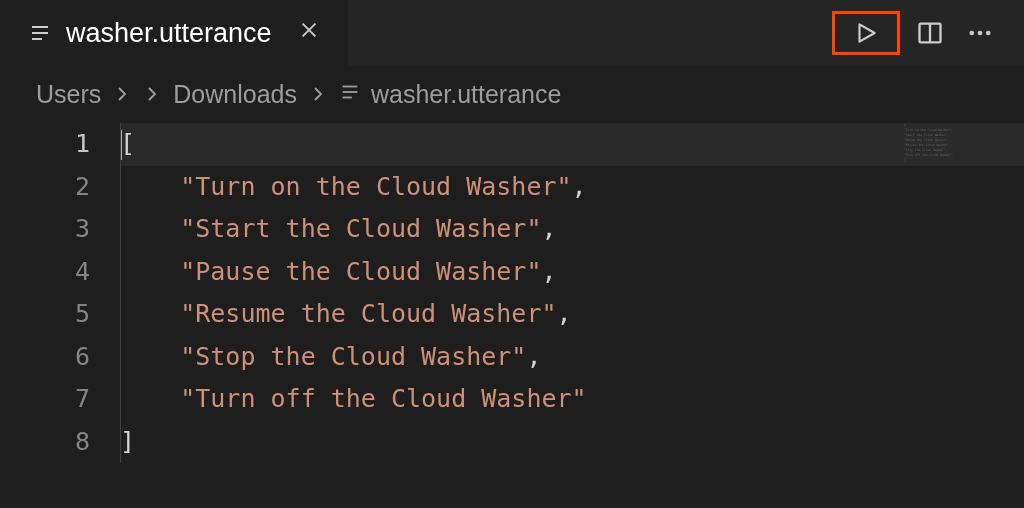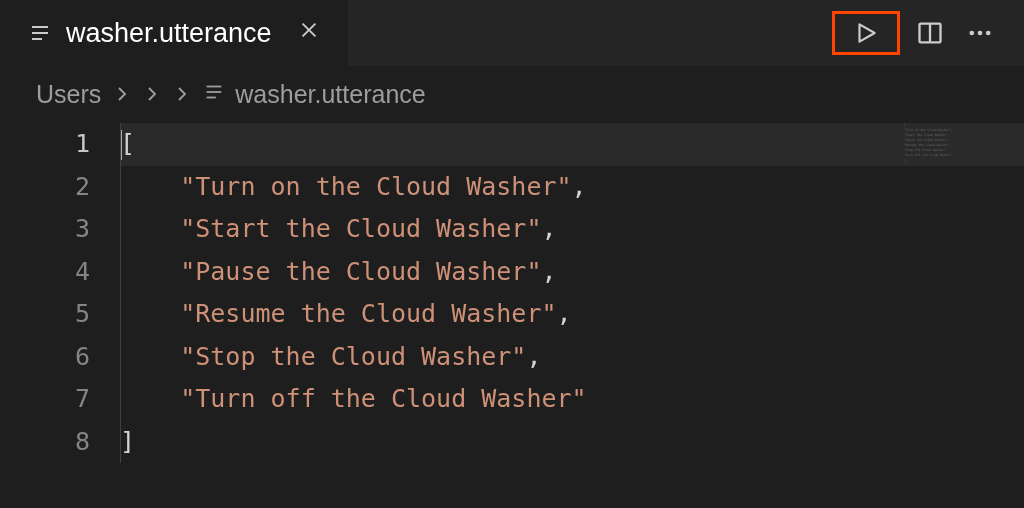--- a/index.html
+++ b/index.html
@@ -211,20 +211,21 @@
   <span class="breadcrumb-sep">
     <svg width="18" height="18" viewBox="0 0 24 24">
         <path d="M8 4 L16 12 L8 20" stroke="#9d9d9d" stroke-width="2.5" fill="none"></path>
       </svg>
   </span>
   <span class="breadcrumb-sep">
     <svg width="18" height="18" viewBox="0 0 24 24">
         <path d="M8 4 L16 12 L8 20" stroke="#9d9d9d" stroke-width="2.5" fill="none"></path>
       </svg>
   </span>
+  <span>Downloads</span>
   <span class="breadcrumb-sep">
     <svg width="18" height="18" viewBox="0 0 24 24">
         <path d="M8 4 L16 12 L8 20" stroke="#9d9d9d" stroke-width="2.5" fill="none"></path>
       </svg>
   </span>
   <span class="bc-file">
     <span>
       <svg width="22" height="22" viewBox="0 0 24 24" fill="none">
         <line x1="4" y1="6" x2="20" y2="6" stroke="#9d9d9d" stroke-width="2"></line>
         <line x1="4" y1="12" x2="20" y2="12" stroke="#9d9d9d" stroke-width="2"></line>

